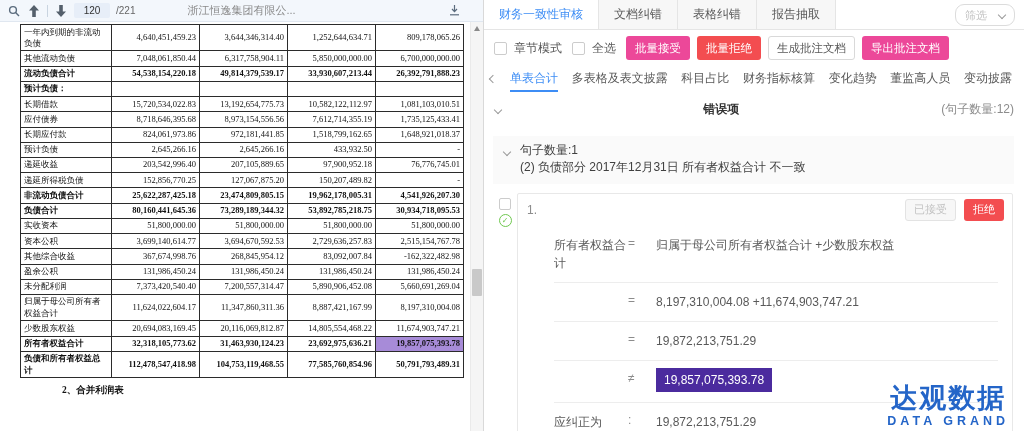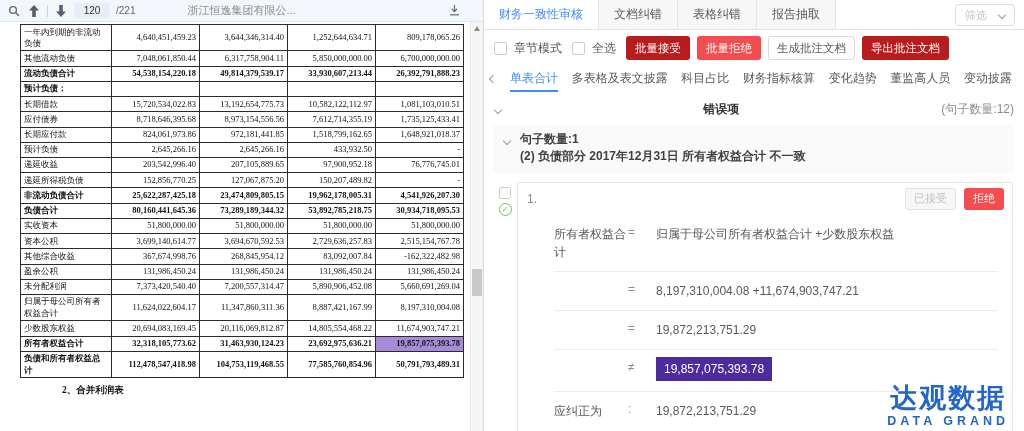--- a/index.html
+++ b/index.html
@@ -28,45 +28,45 @@
   .doc-scrollbar { position:absolute; right:0; top:22px; bottom:0; width:13px; background:#f5f5f5; border-left:1px solid #eaeaea; z-index:2; }
   .scroll-up-btn { height:13px; display:flex; align-items:center; justify-content:center; }
   .scroll-up-btn .tri { width:0; height:0; border-left:3.5px solid transparent; border-right:3.5px solid transparent; border-bottom:5px solid #8a8a8a; }
   .scroll-thumb { position:absolute; left:1px; top:247px; width:10px; height:27px; background:#c9c9c9; border-radius:1px; }
 
   
   .panel { flex:1; background:#fff; display:flex; flex-direction:column; overflow:hidden; position:relative; }
   .tabbar { display:flex; height:30px; border-bottom:1px solid #e5e5e5; flex-shrink:0; position:relative; background:#fff; }
   .tab { padding:0 15px; display:flex; align-items:center; font-size:12px; color:#595959; background:#f7f7f7; border-right:1px solid #e5e5e5; cursor:pointer; white-space:nowrap; }
   .tab.active { background:#fff; color:#3d8df5; }
-  .filter-select { position:absolute; right:9px; top:4px; border:1px solid #dcdcdc; border-radius:4px; padding:2.5px 9px; font-size:11px; color:#bfbfbf; display:flex; align-items:center; gap:12px; background:#fff; cursor:pointer; }
+  .filter-select { position:absolute; right:9px; top:4px; border:1px solid #dcdcdc; border-radius:9px; padding:2.5px 9px; font-size:11px; color:#bfbfbf; display:flex; align-items:center; gap:12px; background:#fff; cursor:pointer; }
 
   .actionbar { display:flex; align-items:center; gap:7px; padding:6px 10px 5px 10px; flex-shrink:0; }
   .checkbox { width:13px; height:13px; border:1px solid #ccc; border-radius:2px; background:#fff; flex-shrink:0; cursor:pointer; }
   .cb-label { font-size:12px; color:#595959; margin-right:3px; }
   .btn { font-size:11.5px; padding:3.5px 8px; border-radius:3px; border:1px solid transparent; cursor:pointer; white-space:nowrap; }
-  .btn.blue { background:#b91c1c; color:#fff; }
+  .btn.blue { background:#ec4899; color:#fff; }
   .btn.red { background:#f34d50; color:#fff; }
   .btn.plain { background:#fff; color:#595959; border-color:#d9d9d9; }
   .btn.disabled { background:#f7f7f7; color:#c3c3c3; border-color:#e3e3e3; cursor:default; }
   .btn.sm { font-size:11px; padding:2.5px 8px; }
 
   .subtabs { display:flex; align-items:center; height:27px; padding:0 12px 0 6px; flex-shrink:0; justify-content:space-between; }
   .subtab { font-size:12px; color:#595959; cursor:pointer; height:100%; display:flex; align-items:center; border-bottom:2px solid transparent; padding-top:1px; white-space:nowrap; }
   .subtab.active { color:#3d8df5; border-bottom-color:#3d8df5; }
   .chev { width:6px; height:6px; border-right:1.4px solid #9a9a9a; border-bottom:1.4px solid #9a9a9a; display:inline-block; flex-shrink:0; }
   .chev.down { transform:rotate(45deg); }
   .chev.left { transform:rotate(135deg); }
 
   .content { flex:1; overflow:hidden; padding:5px 10px 0 9px; position:relative; }
   .section-head { display:flex; align-items:center; gap:21px; font-size:12px; padding:4px 0 5px 2px; cursor:pointer;justify-content:space-between; }
   .section-title { color:#333; font-weight:bold; }
   .section-count { color:#8c8c8c; }
 
-  .group-head { background:#fafafa; padding:6px 8px 7px 27px; position:relative; margin-top:2px; cursor:pointer;font-weight:bold; }
+  .group-head { background:#fafafa; padding:6px 8px 7px 27px; position:relative; margin-top:13px; cursor:pointer; }
   .group-head .chev { position:absolute; left:11px; top:13px; }
   .group-count, .group-title { font-size:12px; color:#404040; line-height:1.45; }
 
   .item-row { display:flex; margin-top:9px; }
   .item-side { width:24px; display:flex; flex-direction:column; align-items:center; gap:4px; padding-top:5px; flex-shrink:0; }
   .check-circle { width:13px; height:13px; border:1.3px solid #6fc84f; border-radius:50%; color:#6fc84f; font-size:8px; line-height:11px; text-align:center; font-weight:bold; }
   .item-box { flex:1; border:1px solid #e8e8e8; border-radius:2px; margin-right:1px; background:#fff; }
   .item-head { display:flex; align-items:center; padding:5px 8px 5px 9px; }
   .item-index { font-size:12px; color:#8c8c8c; }
   .item-actions { margin-left:auto; display:flex; gap:8px; }

